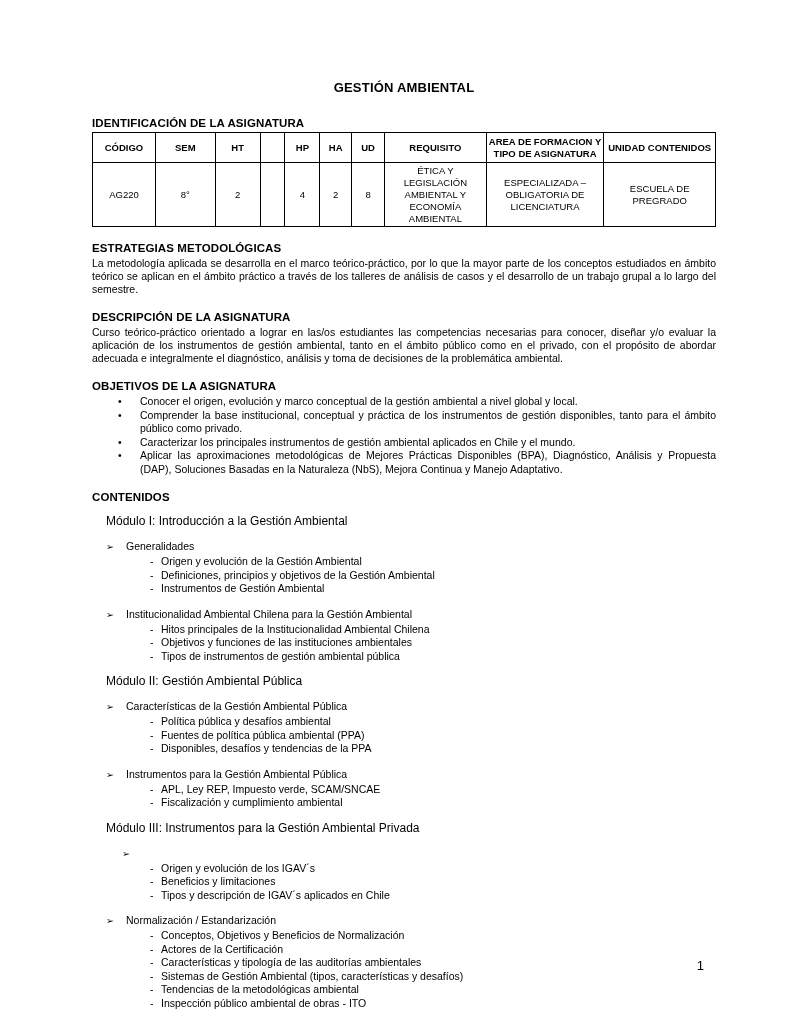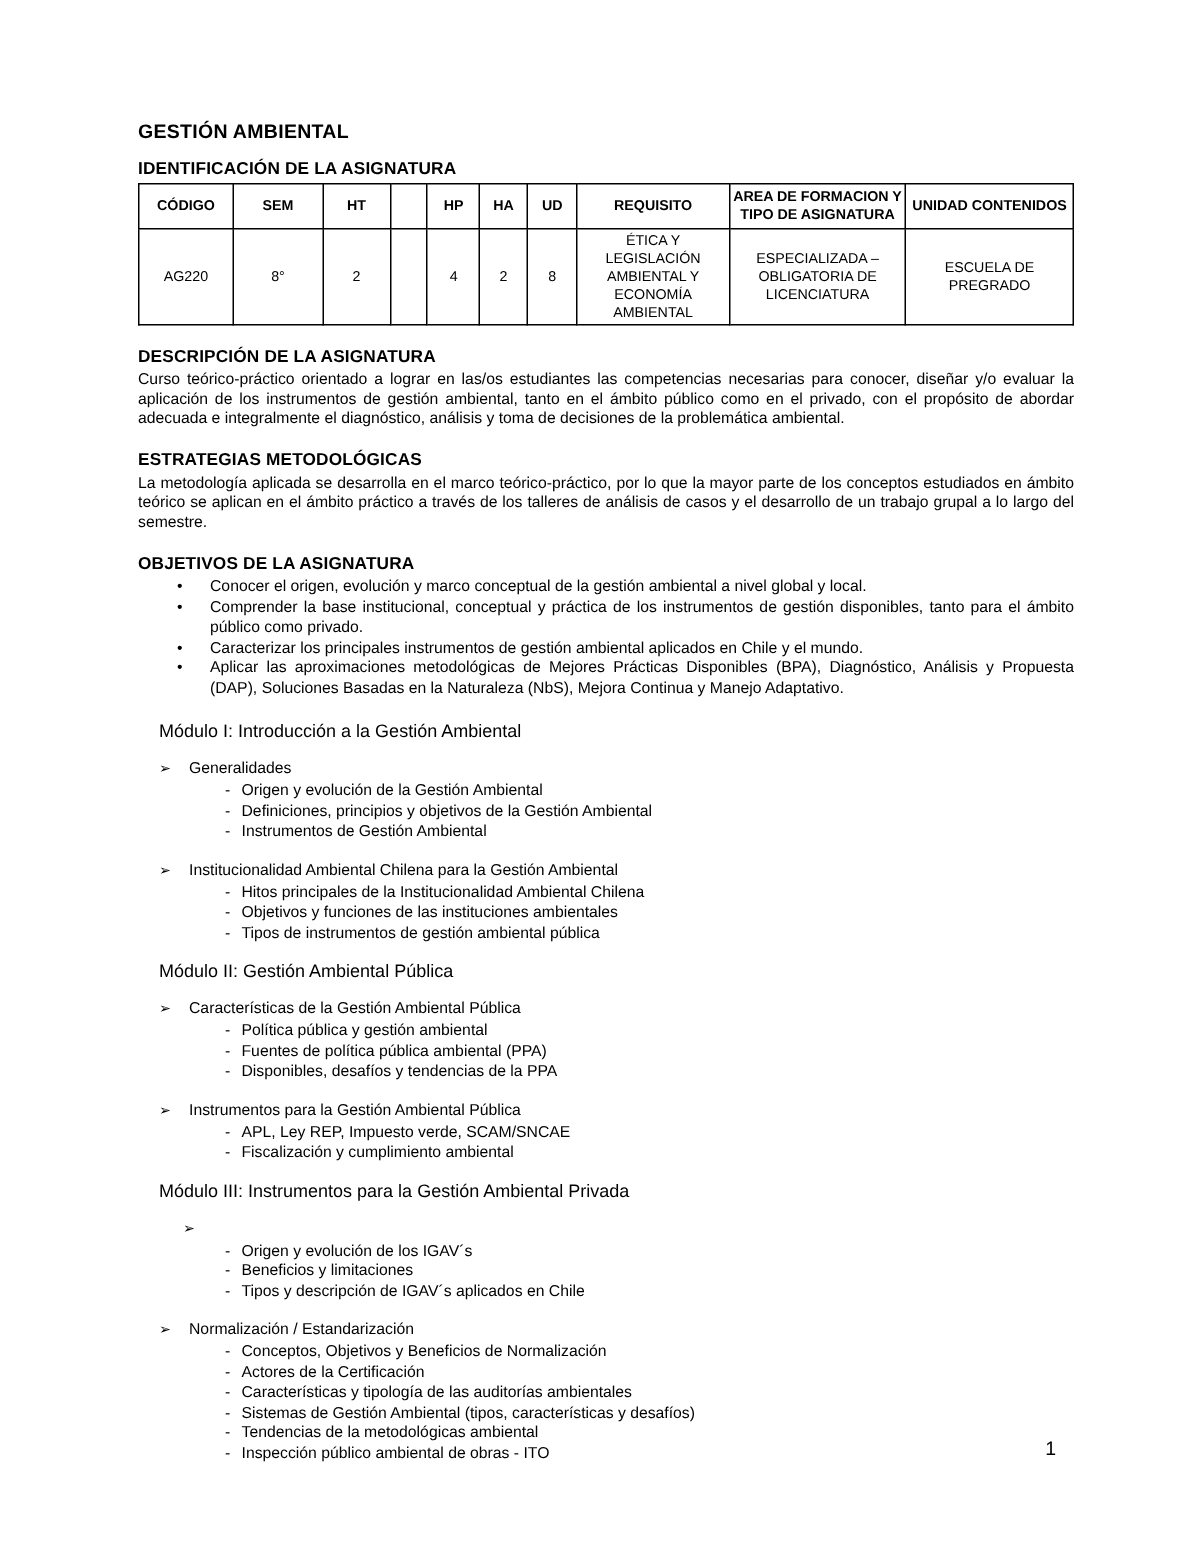--- a/index.html
+++ b/index.html
@@ -10,24 +10,24 @@
     color:#000;
     position:relative;
     overflow:hidden;
   }
   .page {
     position:relative;
     width:800px; height:1035px;
     padding:80px 84px 0 92px;
   }
   .doc-title {
-    text-align:left;
+    text-align:center;
     font-size:13px;
     font-weight:bold;
-    margin-bottom:12px;
+    margin-bottom:22px;
     letter-spacing:0.2px;
   }
   h2.sec-heading {
     font-size:11.5px;
     font-weight:bold;
     margin-bottom:3px;
     letter-spacing:0.1px;
   }
   section { margin-bottom:15px; }
 
@@ -162,27 +162,27 @@
           <td>8</td>
           <td>ÉTICA Y LEGISLACIÓN AMBIENTAL Y ECONOMÍA AMBIENTAL</td>
           <td>ESPECIALIZADA – OBLIGATORIA DE LICENCIATURA</td>
           <td>ESCUELA DE PREGRADO</td>
         </tr>
       </tbody>
     </table>
   </section>
 
   <section>
+    <h2 class="sec-heading">ESTRATEGIAS METODOLÓGICAS</h2>
+    <p class="body-text">La metodología aplicada se desarrolla en el marco teórico-práctico, por lo que la mayor parte de los conceptos estudiados en ámbito teórico se aplican en el ámbito práctico a través de los talleres de análisis de casos y el desarrollo de un trabajo grupal a lo largo del semestre.</p>
+  </section>
+
+  <section>
     <h2 class="sec-heading">DESCRIPCIÓN DE LA ASIGNATURA</h2>
     <p class="body-text">Curso teórico-práctico orientado a lograr en las/os estudiantes las competencias necesarias para conocer, diseñar y/o evaluar la aplicación de los instrumentos de gestión ambiental, tanto en el ámbito público como en el privado, con el propósito de abordar adecuada e integralmente el diagnóstico, análisis y toma de decisiones de la problemática ambiental.</p>
-  </section>
-
-  <section>
-    <h2 class="sec-heading">ESTRATEGIAS METODOLÓGICAS</h2>
-    <p class="body-text">La metodología aplicada se desarrolla en el marco teórico-práctico, por lo que la mayor parte de los conceptos estudiados en ámbito teórico se aplican en el ámbito práctico a través de los talleres de análisis de casos y el desarrollo de un trabajo grupal a lo largo del semestre.</p>
   </section>
 
   <section>
     <h2 class="sec-heading">OBJETIVOS DE LA ASIGNATURA</h2>
     <div class="obj-list">
       <div class="obj-item">
         <span class="marker">•</span>
         <span class="txt">Conocer el origen, evolución y marco conceptual de la gestión ambiental a nivel global y local.</span>
       </div>
       <div class="obj-item">
@@ -194,20 +194,21 @@
         <span class="txt">Caracterizar los principales instrumentos de gestión ambiental aplicados en Chile y el mundo.</span>
       </div>
       <div class="obj-item">
         <span class="marker">•</span>
         <span class="txt">Aplicar las aproximaciones metodológicas de Mejores Prácticas Disponibles (BPA), Diagnóstico, Análisis y Propuesta (DAP), Soluciones Basadas en la Naturaleza (NbS), Mejora Continua y Manejo Adaptativo.</span>
       </div>
     </div>
   </section>
 
   <section>
+    <h2 class="sec-heading">CONTENIDOS</h2>
 
     <p class="module-title">Módulo I: Introducción a la Gestión Ambiental</p>
 
     <div class="topic">
       <span class="marker">➢</span>
       <span class="txt">Generalidades</span>
     </div>
     <div class="subitem">
       <span class="marker">-</span>
       <span class="txt">Origen y evolución de la Gestión Ambiental</span>
@@ -239,21 +240,21 @@
     </div>
 
     <p class="module-title">Módulo II: Gestión Ambiental Pública</p>
 
     <div class="topic">
       <span class="marker">➢</span>
       <span class="txt">Características de la Gestión Ambiental Pública</span>
     </div>
     <div class="subitem">
       <span class="marker">-</span>
-      <span class="txt">Política pública y gestión ambiental</span>
+      <span class="txt">Política pública y desafíos ambiental</span>
     </div>
     <div class="subitem">
       <span class="marker">-</span>
       <span class="txt">Fuentes de política pública ambiental (PPA)</span>
     </div>
     <div class="subitem">
       <span class="marker">-</span>
       <span class="txt">Disponibles, desafíos y tendencias de la PPA</span>
     </div>
 

